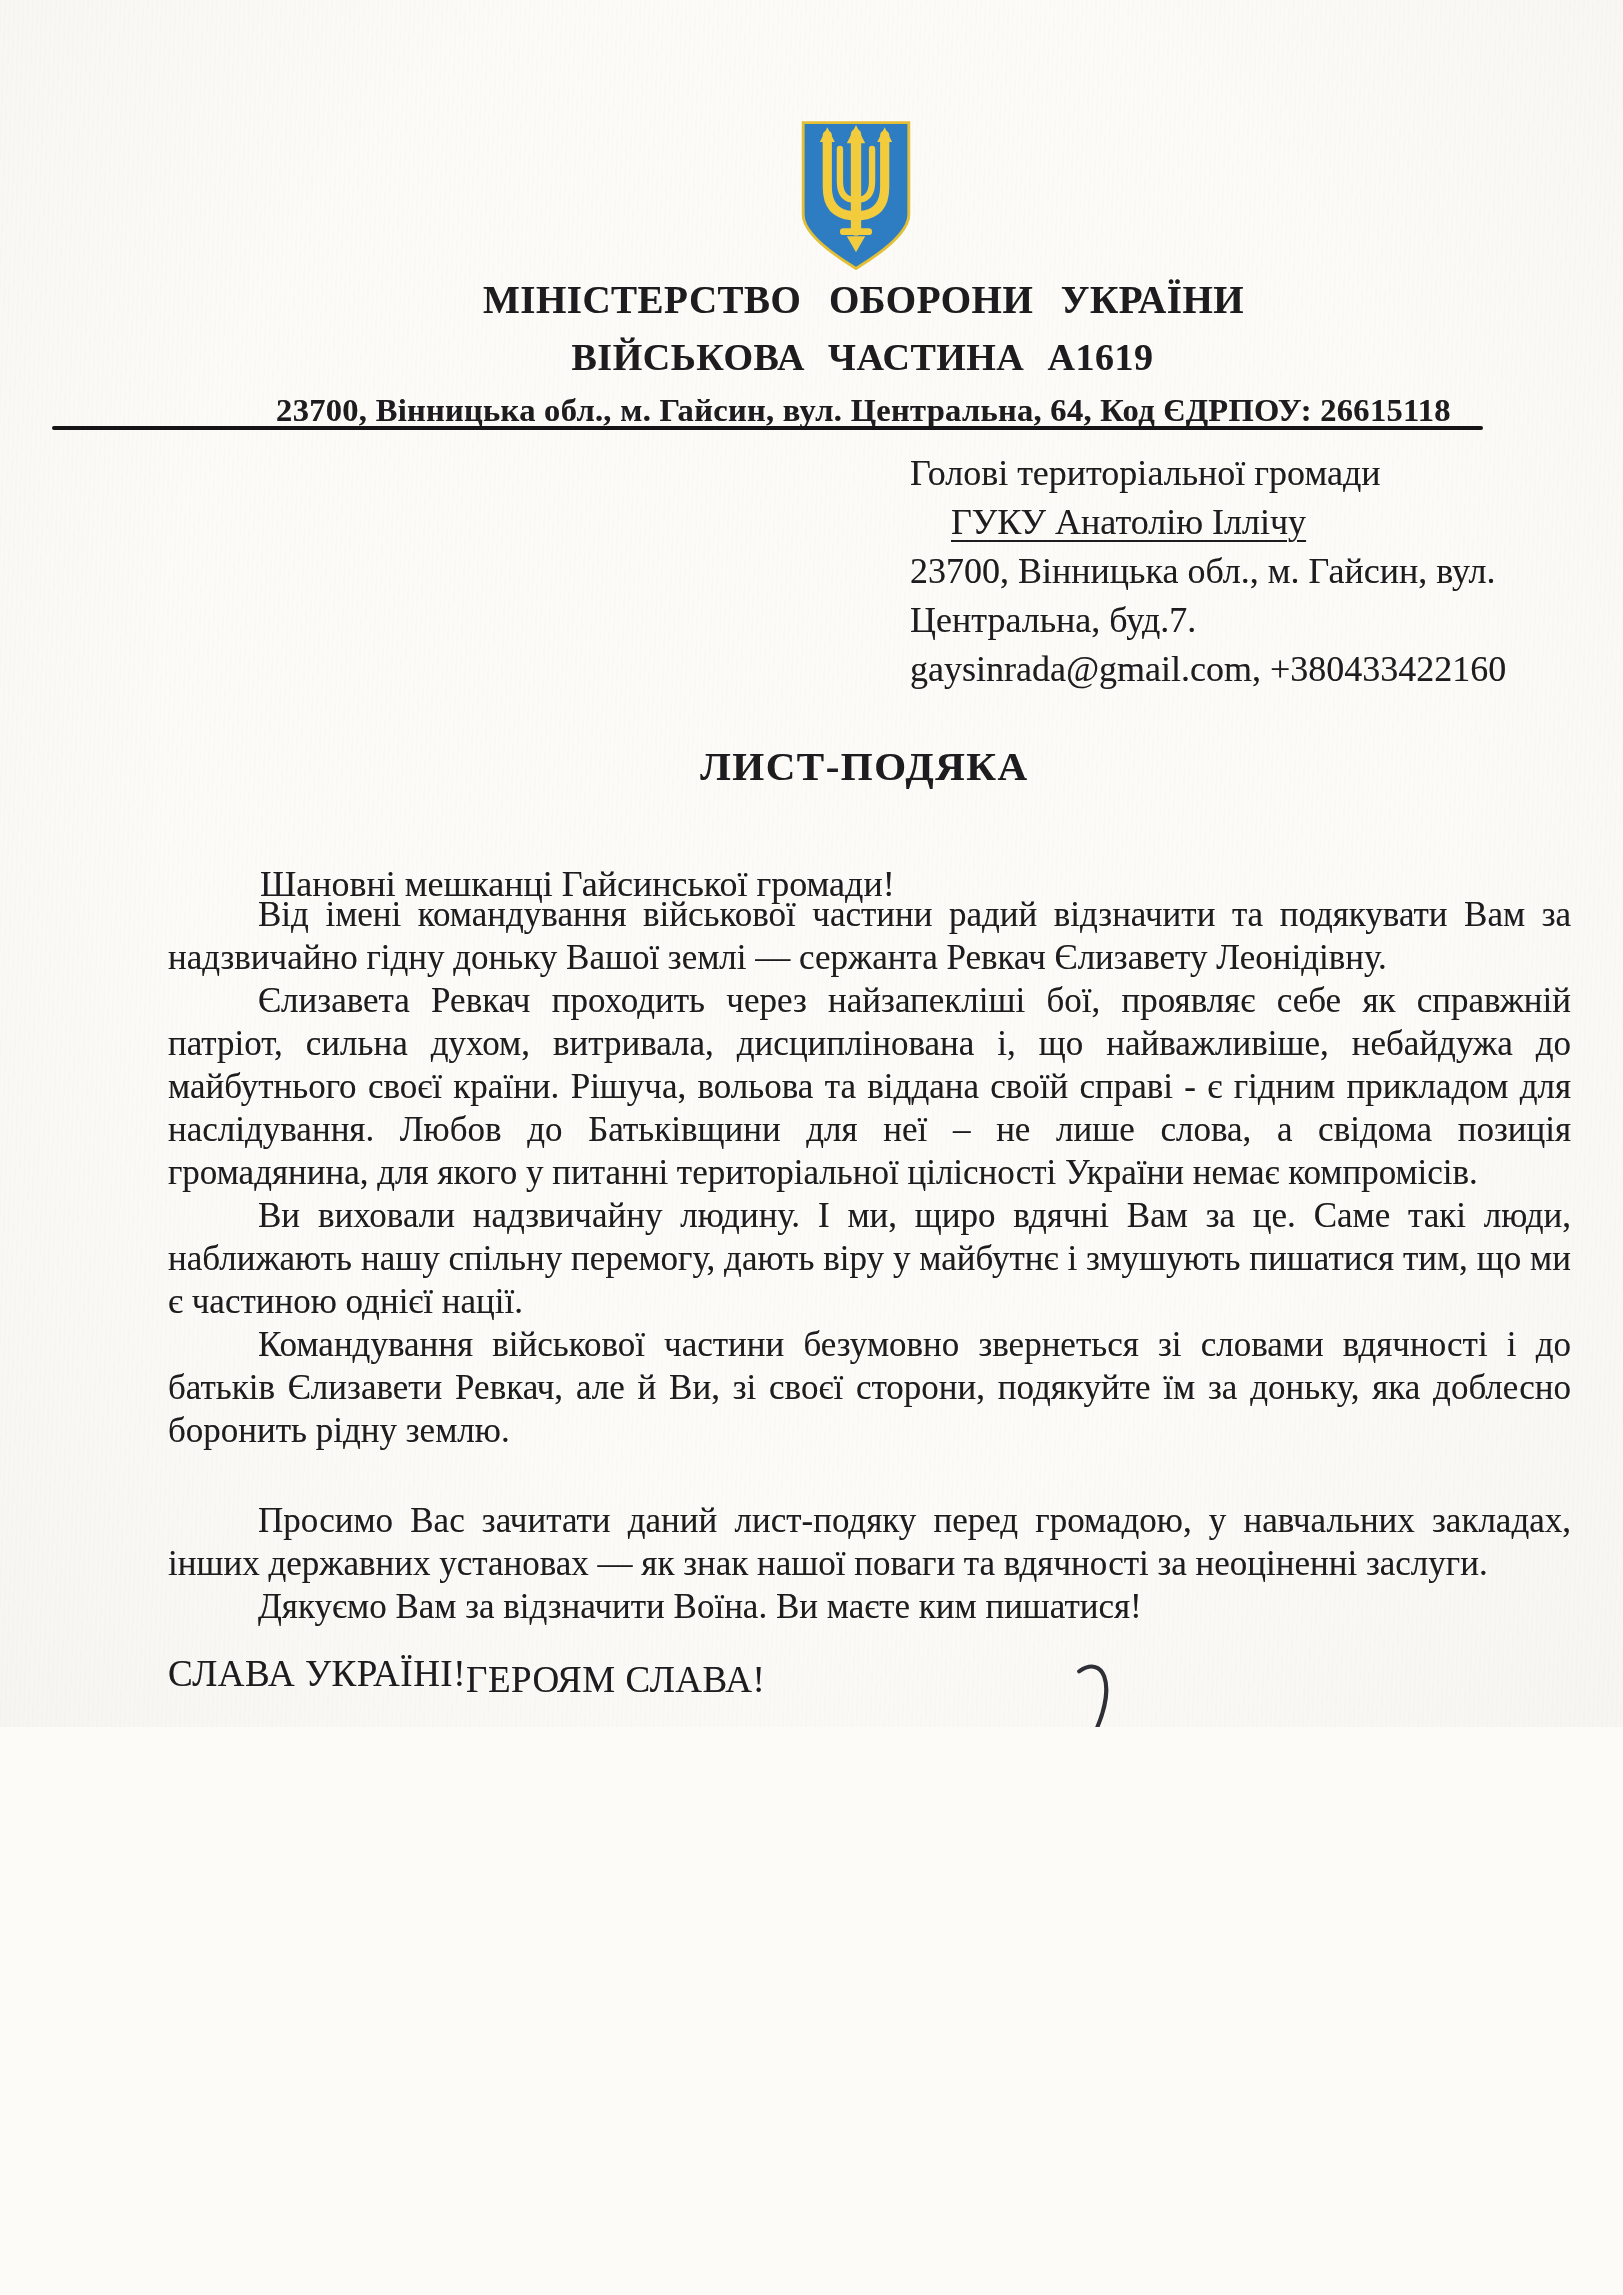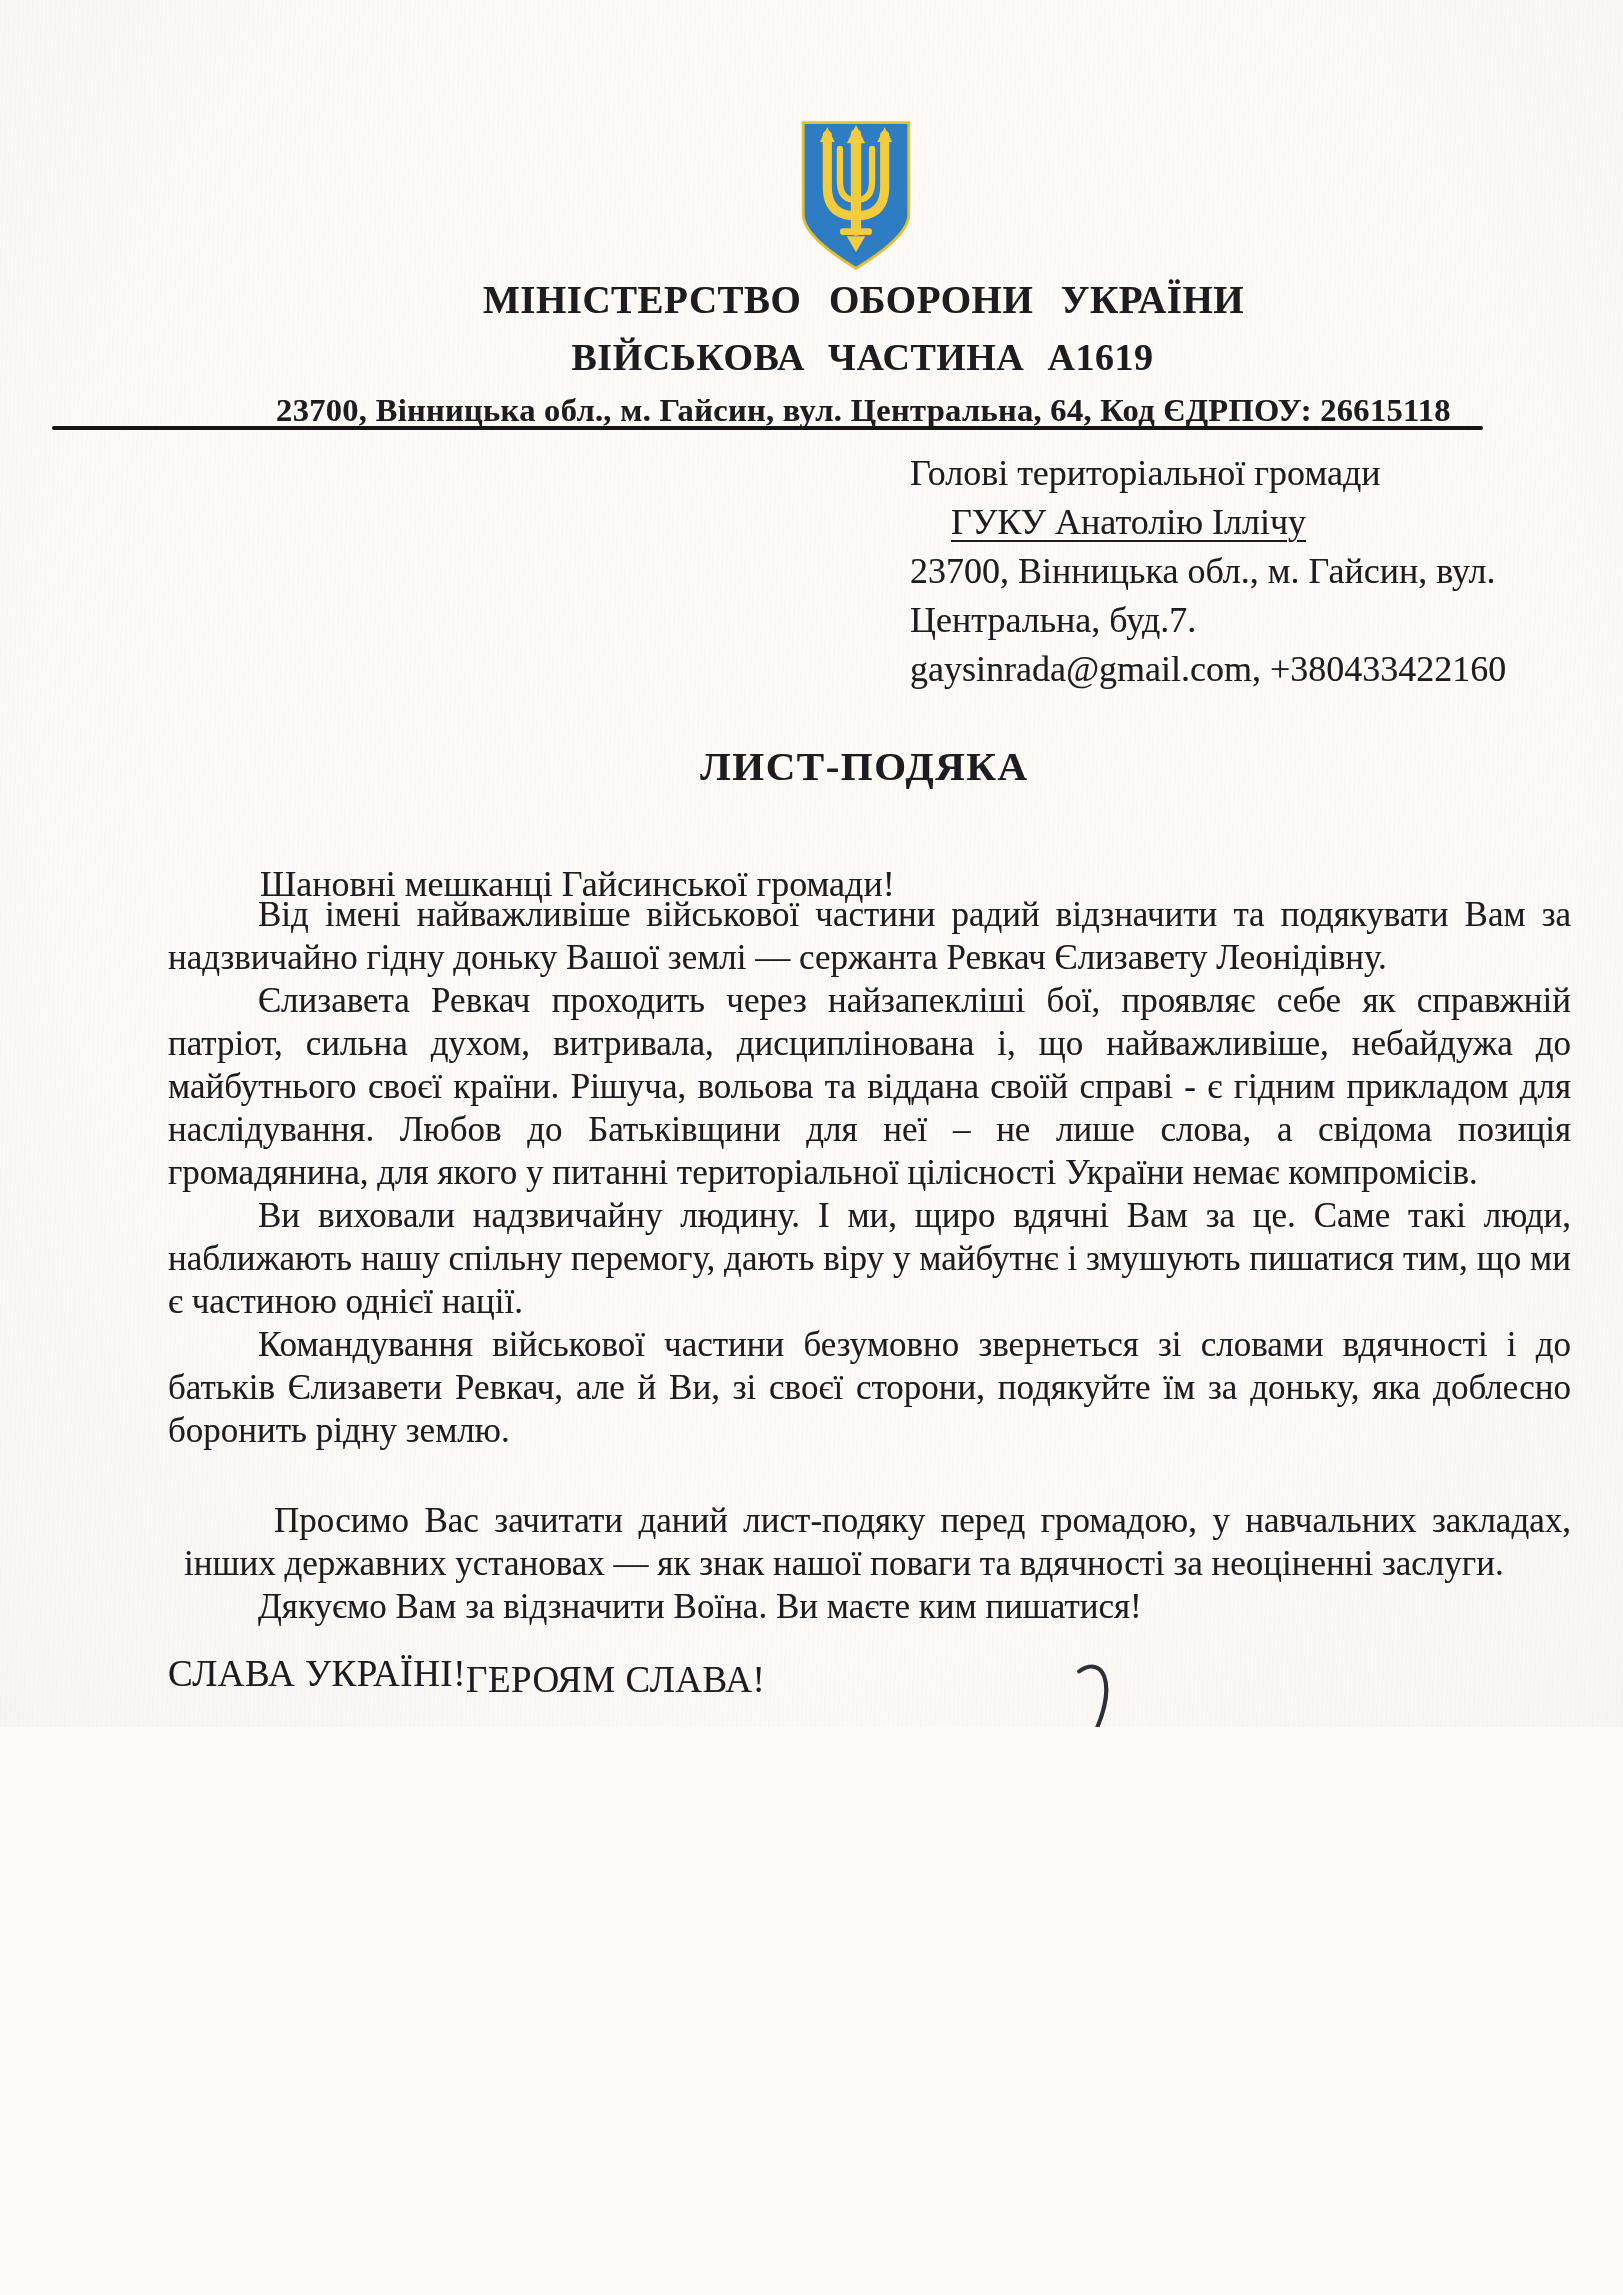--- a/index.html
+++ b/index.html
@@ -39,21 +39,21 @@
 
   .title{position:absolute;left:0;right:0;top:742px;text-align:center;
          transform:translateX(53px);
          font-size:41px;font-weight:bold;letter-spacing:1.5px;}
 
   .salutation{position:absolute;left:260px;top:838px;font-size:36px;margin-top:25px;}
 
   .body{position:absolute;left:168px;top:893px;width:1403px;
         font-size:35px;line-height:43px;text-align:justify;}
   .body p{margin:0;text-indent:90px;}
-  .body p.gap{margin-top:47px;margin-left:16px;}
+  .body p.gap{margin-top:47px;}
 
   .slava{position:absolute;left:168px;top:1652px;width:1403px;
          display:flex;justify-content:flex-start;
          font-size:37px;letter-spacing:0.5px;}
   .slava span:last-child{transform:translateY(6.1px);}
 
   .stamp{position:absolute;left:99px;top:1722px;width:271px;height:271px;opacity:0.92;}
 
   .signoff{position:absolute;left:169px;top:1773px;font-size:36px;line-height:48px;}
   .signer-name{position:absolute;right:76px;top:1863px;font-size:36px;}
@@ -92,21 +92,21 @@
     <div>23700, Вінницька обл., м. Гайсин, вул.</div>
     <div>Центральна, буд.7.</div>
     <div>gaysinrada@gmail.com, +380433422160</div>
   </div>
 
   <div class="title txt">ЛИСТ-ПОДЯКА</div>
 
   <div class="salutation txt">Шановні мешканці  Гайсинської громади!</div>
 
   <div class="body txt">
-    <p>Від імені найважливіше військової частини радий відзначити та подякувати Вам за надзвичайно гідну доньку Вашої землі — сержанта Ревкач Єлизавету Леонідівну.</p>
+    <p>Від імені командування військової частини радий відзначити та подякувати Вам за надзвичайно гідну доньку Вашої землі — сержанта Ревкач Єлизавету Леонідівну.</p>
     <p>Єлизавета Ревкач проходить через найзапекліші бої, проявляє себе як справжній патріот, сильна духом, витривала, дисциплінована і, що найважливіше, небайдужа до майбутнього своєї країни. Рішуча, вольова та віддана своїй справі - є гідним прикладом для наслідування. Любов до Батьківщини для неї – не лише слова, а свідома позиція громадянина, для якого у питанні територіальної цілісності України немає компромісів.</p>
     <p>Ви виховали надзвичайну людину. І ми, щиро вдячні Вам за це. Саме такі люди, наближають нашу спільну перемогу, дають віру у майбутнє і змушують пишатися тим, що ми є частиною однієї нації.</p>
     <p>Командування військової частини безумовно звернеться зі словами вдячності і до батьків Єлизавети Ревкач, але й Ви, зі своєї сторони, подякуйте їм за доньку, яка доблесно боронить рідну землю.</p>
     <p class="gap">Просимо Вас зачитати даний лист-подяку перед громадою, у навчальних закладах, інших державних установах — як знак нашої поваги та вдячності за неоціненні заслуги.</p>
     <p>Дякуємо Вам за відзначити Воїна. Ви маєте ким пишатися!</p>
   </div>
 
   <div class="slava txt">
     <span>СЛАВА УКРАЇНІ!</span>
     <span>ГЕРОЯМ СЛАВА!</span>

